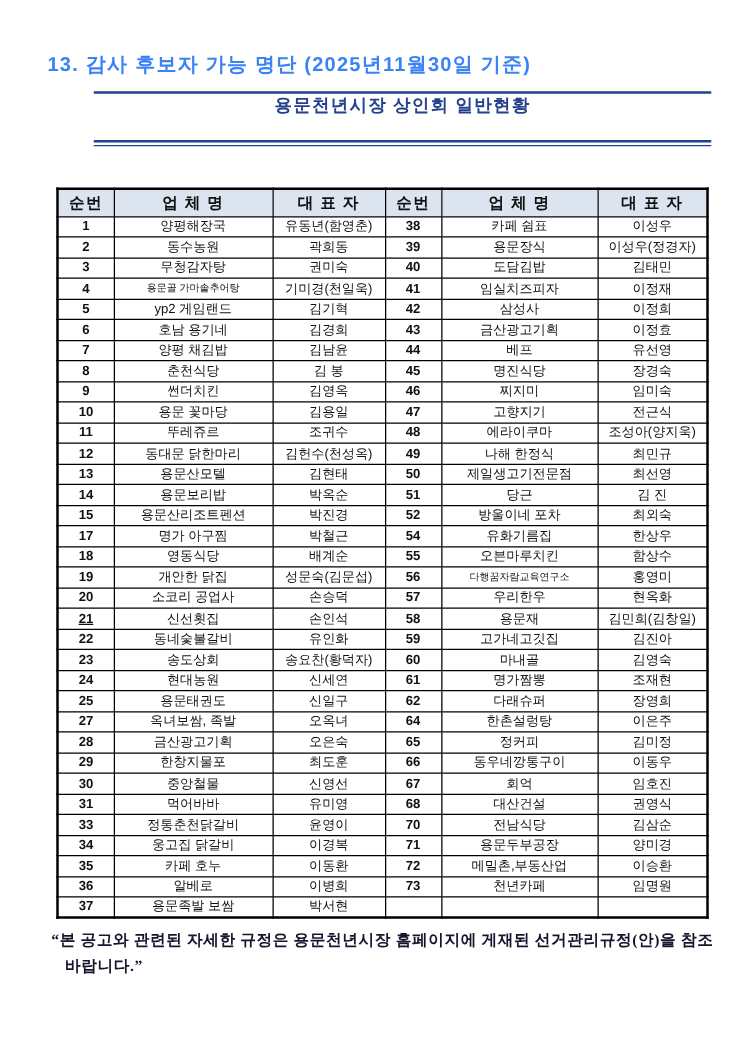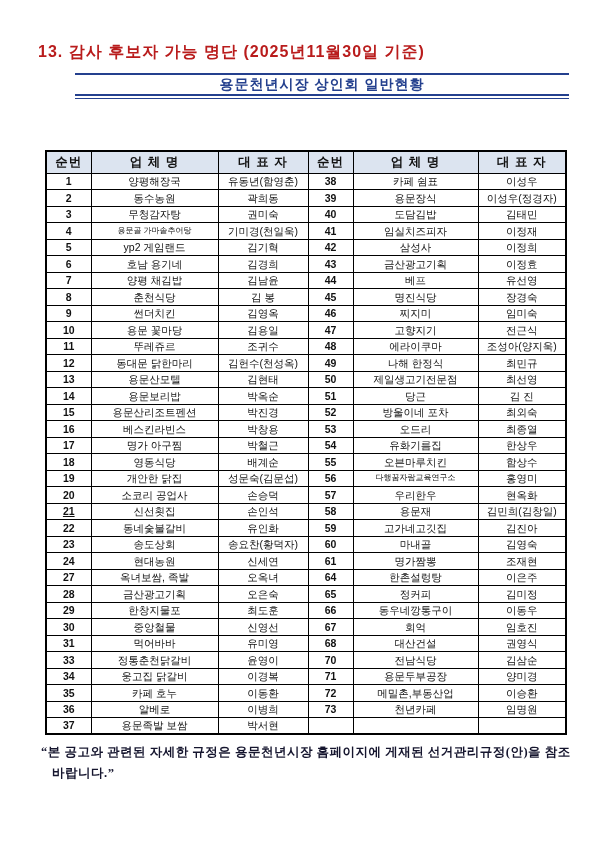--- a/index.html
+++ b/index.html
@@ -13,30 +13,30 @@
     width:600px; height:849px;
     background:#ffffff;
     font-family:"Liberation Sans","DejaVu Sans",sans-serif;
     color:var(--ink);
     position:relative;
     overflow:hidden;
   }
   .doc-title{
     position:absolute; top:42px; left:38px;
     font-size:16px; font-weight:bold; letter-spacing:1px;
-    color:#b91c1c;
+    color:#3b82f6;
     white-space:nowrap;
   }
   .subtitle-wrap{
     position:absolute; top:73px; left:75px; width:494px;
   }
   .subtitle-topline{ border-top:2.5px solid var(--accent); }
   .subtitle-text{
     text-align:center; color:var(--accent); font-weight:bold;
-    font-size:14px; letter-spacing:1px; padding:1px 0 0 0;
+    font-size:14px; letter-spacing:1px; padding:1px 0 18px 0;
   }
   .subtitle-underline{ border-top:2.5px solid var(--accent); margin-bottom:2px; }
   .subtitle-bottomline{ border-top:1.5px solid var(--accent); }
 
   table.roster{
     position:absolute; top:102px; left:45px;
     width:520px;
     border-collapse:collapse;
     border:2px solid #000;
     table-layout:fixed;
@@ -223,28 +223,20 @@
       </tr>
       <tr>
         <td class="num">15</td>
         <td>용문산리조트펜션</td>
         <td>박진경</td>
         <td class="num">52</td>
         <td>방울이네 포차</td>
         <td>최외숙</td>
       </tr>
       <tr>
-        <td class="num">16</td>
-        <td>베스킨라빈스</td>
-        <td>박창용</td>
-        <td class="num">53</td>
-        <td>오드리</td>
-        <td>최종열</td>
-      </tr>
-      <tr>
         <td class="num">17</td>
         <td>명가 아구찜</td>
         <td>박철근</td>
         <td class="num">54</td>
         <td>유화기름집</td>
         <td>한상우</td>
       </tr>
       <tr>
         <td class="num">18</td>
         <td>영동식당</td>
@@ -295,20 +287,28 @@
       </tr>
       <tr>
         <td class="num">24</td>
         <td>현대농원</td>
         <td>신세연</td>
         <td class="num">61</td>
         <td>명가짬뽕</td>
         <td>조재현</td>
       </tr>
       <tr>
+        <td class="num">25</td>
+        <td>용문태권도</td>
+        <td>신일구</td>
+        <td class="num">62</td>
+        <td>다래슈퍼</td>
+        <td>장영희</td>
+      </tr>
+      <tr>
         <td class="num">27</td>
         <td>옥녀보쌈, 족발</td>
         <td>오옥녀</td>
         <td class="num">64</td>
         <td>한촌설렁탕</td>
         <td>이은주</td>
       </tr>
       <tr>
         <td class="num">28</td>
         <td>금산광고기획</td>

